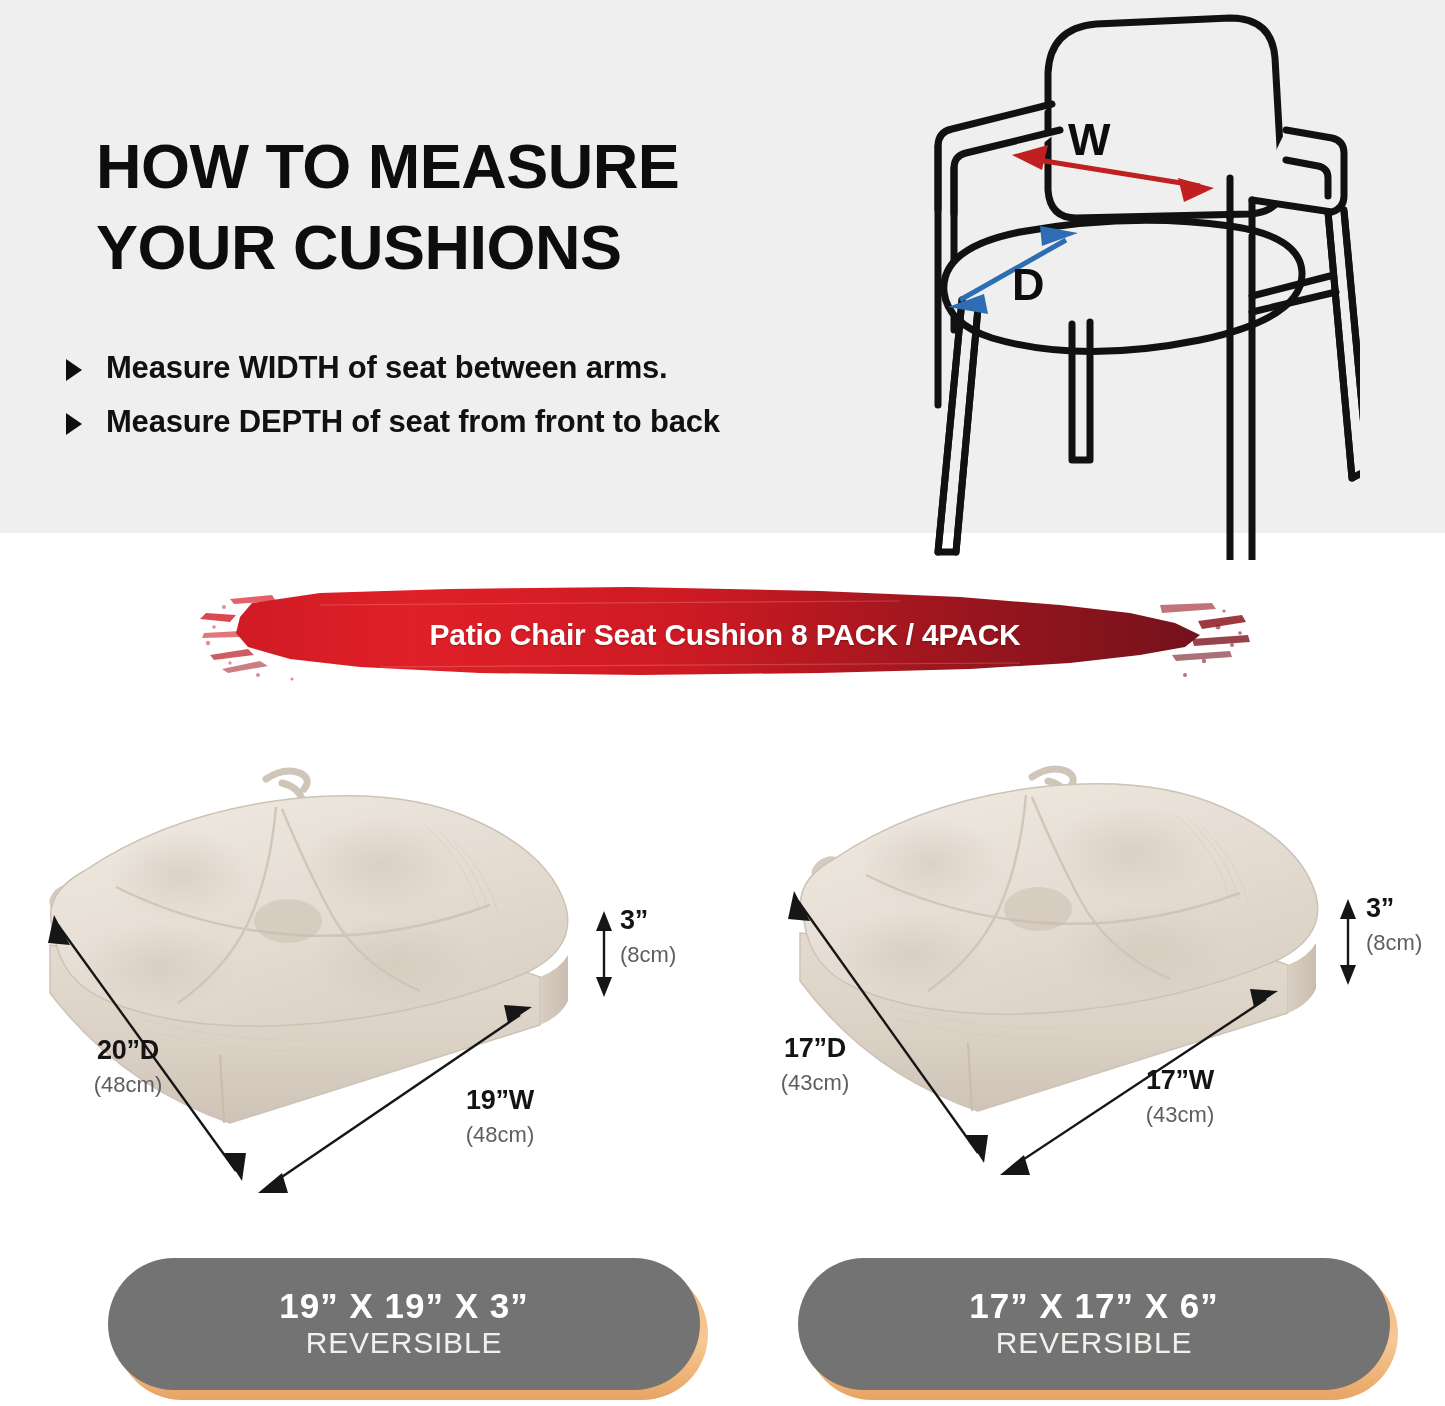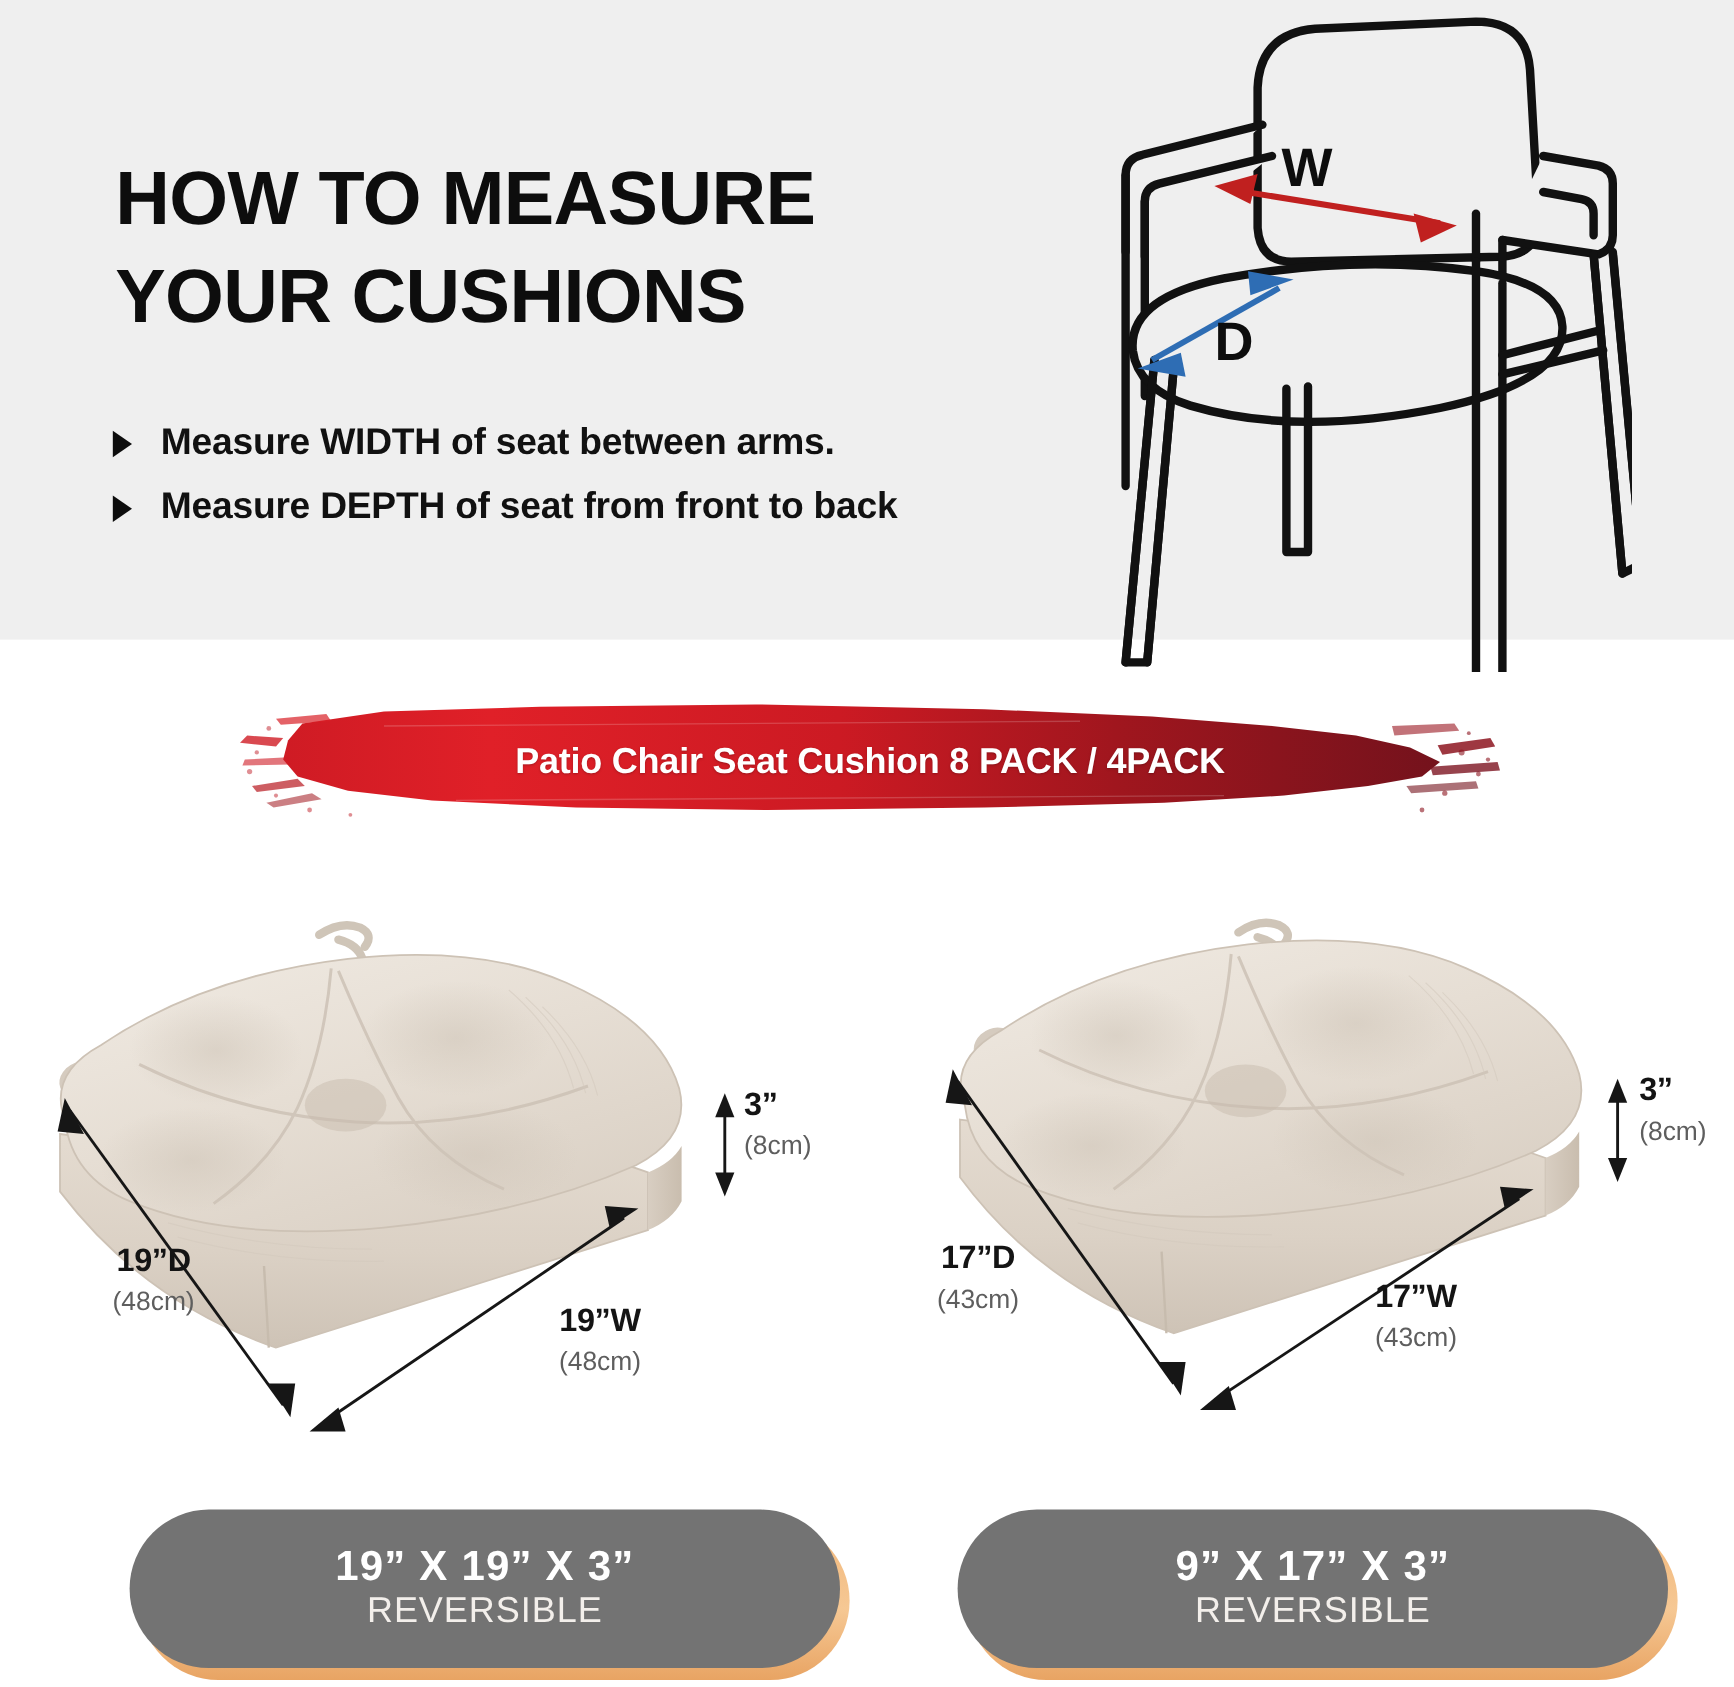--- a/index.html
+++ b/index.html
@@ -46,21 +46,20 @@
   #bullets {
     position: absolute;
     left: 66px;
     top: 350px;
     width: 830px;
   }
   .bullet-row {
     display: flex;
     align-items: baseline;
     margin-bottom: 18px;
-    margin-left: 28px;
   }
   .bullet-marker {
     flex: 0 0 auto;
     width: 16px;
     height: 22px;
     position: relative;
     top: 3px;
     margin-right: 24px;
   }
   .bullet-marker::before {
@@ -409,21 +408,21 @@
       </g>
 
       <g>
         <line x1="584" y1="168" x2="584" y2="230" stroke="#161616" stroke-width="2.4"></line>
         <polygon points="584,156 592,176 576,176" fill="#161616"></polygon>
         <polygon points="584,242 592,222 576,222" fill="#161616"></polygon>
       </g>
     </svg>
 
     <div class="dim-label" style="left:38px; top:280px; width:140px;">
-      <div class="dim-main">19”D</div>
+      <div class="dim-main">20”D</div>
       <div class="dim-sub">(48cm)</div>
     </div>
 
     <div class="dim-label" style="left:400px; top:330px; width:160px;">
       <div class="dim-main">19”W</div>
       <div class="dim-sub">(48cm)</div>
     </div>
 
     <div class="dim-label" style="left:600px; top:150px; width:110px; text-align:left;">
       <div class="dim-main">3”</div>
@@ -529,18 +528,18 @@
     <div class="pill-shadow"></div>
     <div class="pill-body">
       <div class="pill-size">19” X 19” X 3”</div>
       <div class="pill-sub">REVERSIBLE</div>
     </div>
   </div>
 
   <div class="pill" id="pill-right">
     <div class="pill-shadow"></div>
     <div class="pill-body">
-      <div class="pill-size">9” X 17” X 3”</div>
+      <div class="pill-size">17” X 17” X 6”</div>
       <div class="pill-sub">REVERSIBLE</div>
     </div>
   </div>
 
 </div>
 
 </body></html>

